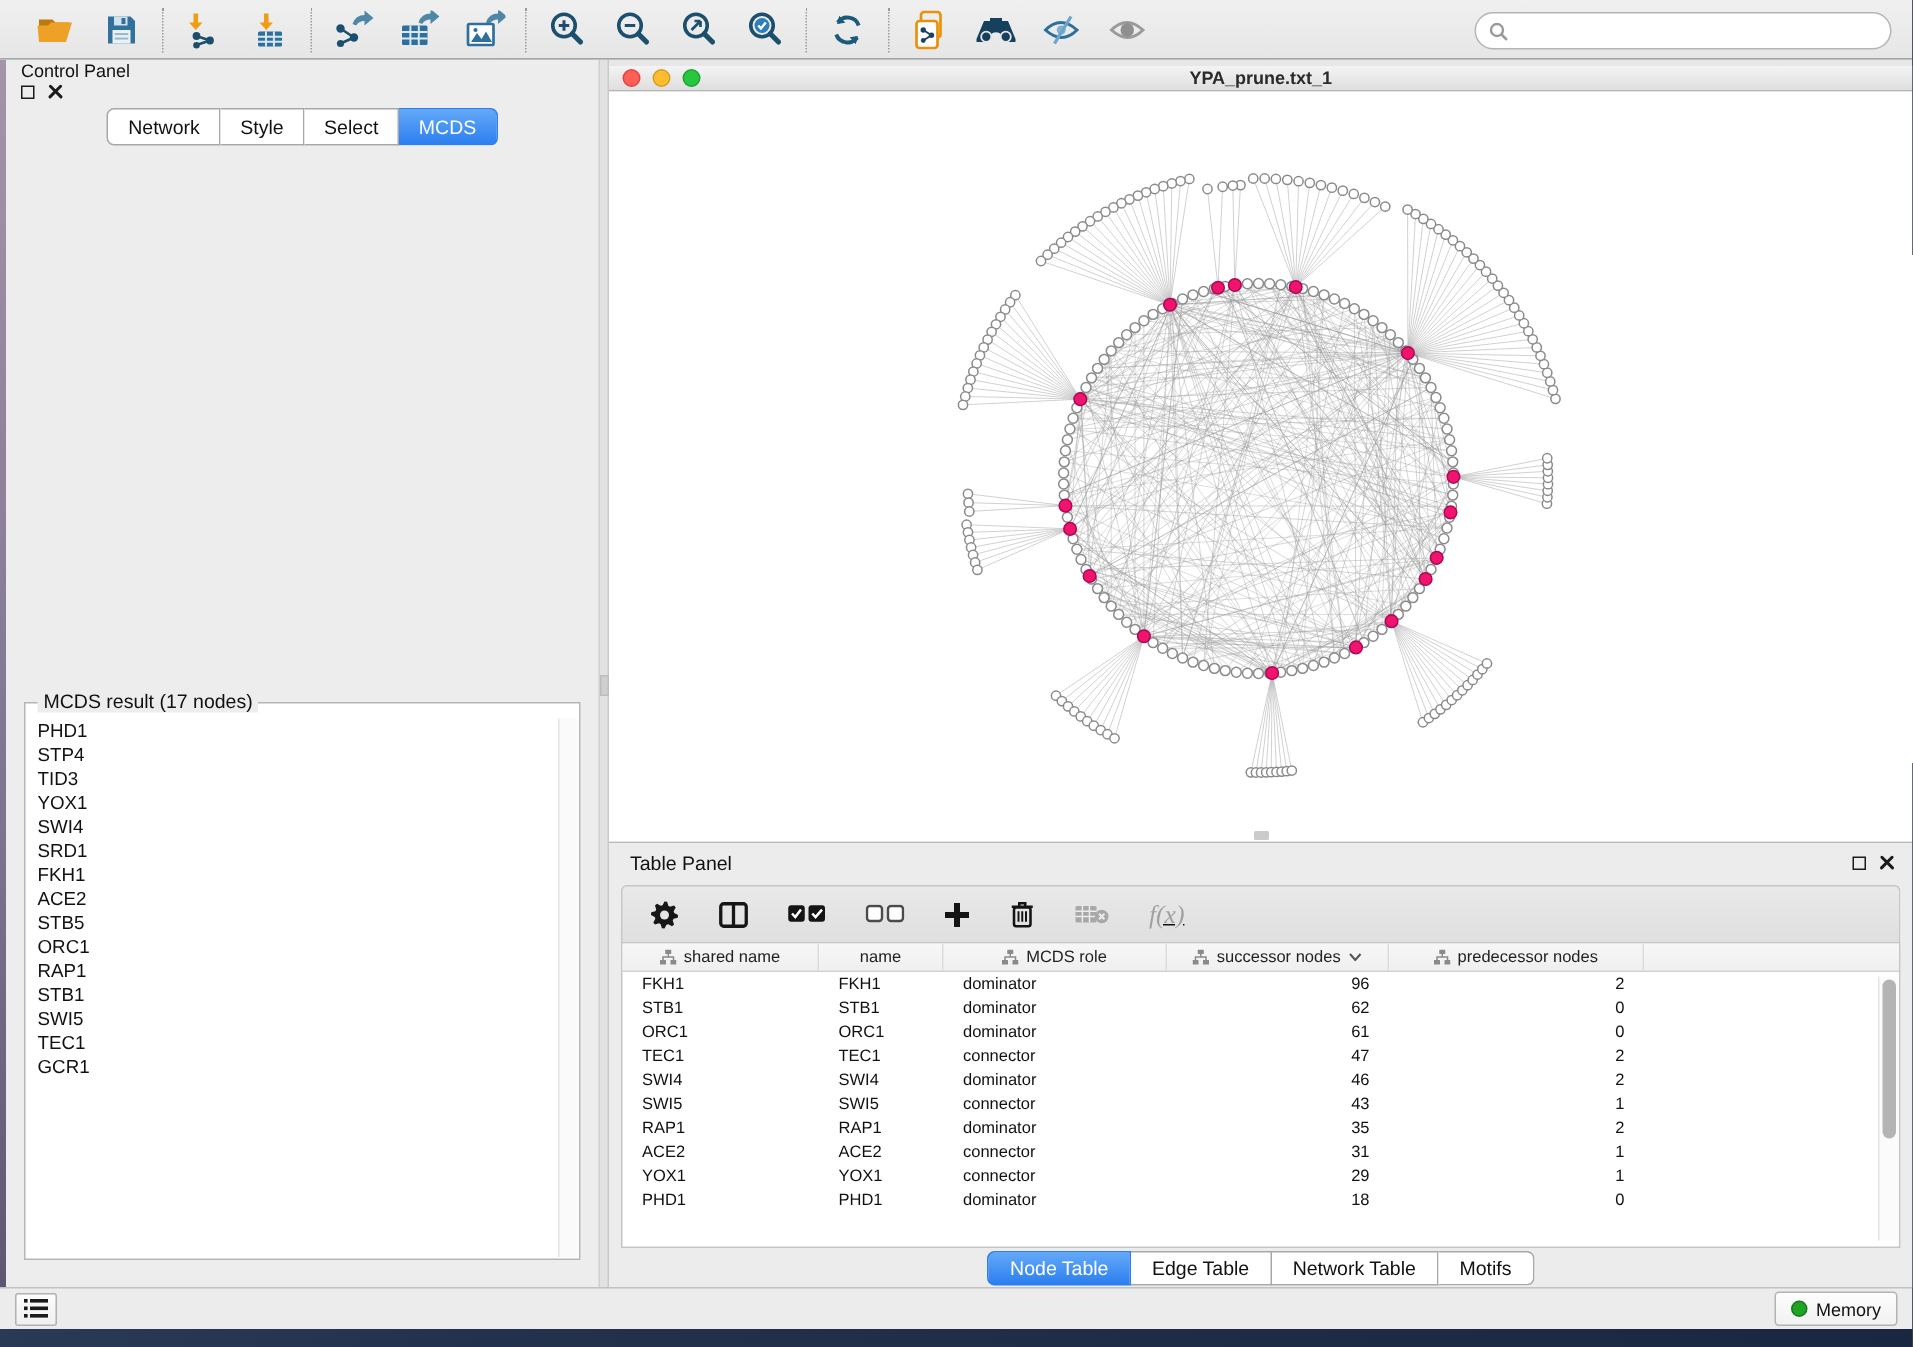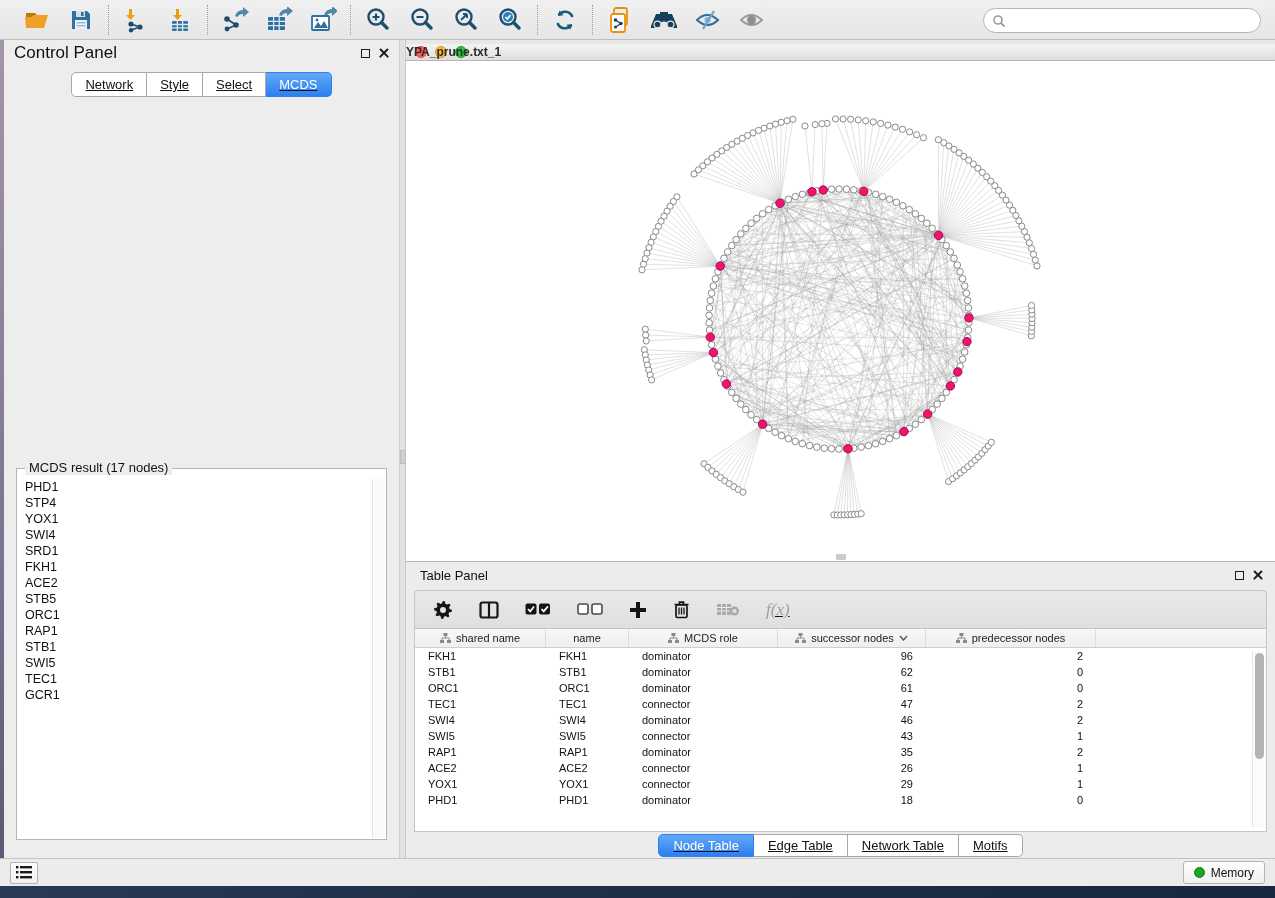--- a/index.html
+++ b/index.html
@@ -16,29 +16,29 @@
   .search-wrap{position:absolute;right:14px;top:8px;}
   .search-box{width:278px;height:25px;border:1px solid #b5b5b5;border-radius:13px;background:#fff;
     display:flex;align-items:center;padding:0 8px;}
   .search-box input{border:none;outline:none;flex:1;font-size:12px;background:transparent;margin-left:5px;}
   
   .desktop-edge{position:absolute;left:0;top:40px;width:4px;height:846px;
     background:linear-gradient(#a295aa,#7e7390 60%,#5d5470);}
   
   .control-panel{position:absolute;left:4px;top:40px;width:396px;height:818px;background:#ededed;
     border-right:1px solid #cfcfcf;}
-  .cp-header{display:flex;align-items:center;height:26px;padding:0 10px;font-size:17px;}
+  .cp-header{display:flex;height:26px;padding:0 10px;font-size:12px;flex-direction:column;}
   .cp-header .title{flex:1;}
   .panel-ctl{display:flex;align-items:center;gap:9px;}
   .float-icon{width:9px;height:9px;border:1.5px solid #1b1b1b;display:inline-block;}
   .close-icon{width:10px;height:10px;position:relative;display:inline-block;}
   .close-icon:before,.close-icon:after{content:"";position:absolute;left:-1px;top:4px;width:12px;height:2.4px;background:#1b1b1b;border-radius:1px;}
   .close-icon:before{transform:rotate(45deg);} .close-icon:after{transform:rotate(-45deg);}
   .cp-tabs{display:flex;justify-content:center;margin-top:6px;}
-  .seg{display:flex;text-decoration:underline;}
+  .seg{display:flex;}
   .seg .tab{padding:4px 13px;font-size:13px;background:#fff;border:1px solid #a8a8a8;border-left:none;cursor:default;}
   .seg .tab:first-child{border-left:1px solid #a8a8a8;border-radius:5px 0 0 5px;}
   .seg .tab:last-child{border-radius:0 5px 5px 0;}
   .seg .tab.active{background:linear-gradient(#62a9f8,#2d7ff0);border-color:#2d7ff0;color:#fff;}
   .cp-body{margin:-14px 8px 0 8px;padding-top:24px;border:1px solid #c2c2c2;border-radius:6px;height:368px;background:#eaeaea;}
   .opt-label{text-align:center;font-size:13px;margin-top:14px;}
   .select{width:310px;height:25px;margin:10px auto 0 auto;border:1px solid #9f9f9f;border-radius:5px;background:#fff;
     display:flex;align-items:center;font-size:13px;position:relative;cursor:default;}
   .select .val{flex:1;text-align:center;padding-left:4px;}
   .select .stepper{width:21px;height:25px;margin:-1px -1px -1px 0;background:linear-gradient(#59a7fa,#2b7ef2);border-radius:0 5px 5px 0;
@@ -60,21 +60,21 @@
   
   .right-col{position:absolute;left:406px;top:40px;width:869px;height:818px;background:#e7e7e7;display:flex;flex-direction:column;}
   .net-window{height:518px;display:flex;flex-direction:column;border-bottom:1px solid #b8b8b8;margin-top:4px;}
   .net-titlebar{height:17px;background:linear-gradient(#f4f4f4,#dedede);border-bottom:1px solid #b5b5b5;
     display:flex;align-items:center;position:relative;padding-left:9px;}
   .lights{display:flex;gap:8px;}
   .light{width:12px;height:12px;border-radius:50%;}
   .light.red{background:#ff5f57;border:.5px solid #e0443e;}
   .light.yellow{background:#febc2e;border:.5px solid #d89c21;}
   .light.green{background:#29c73f;border:.5px solid #1ba32e;}
-  .net-title{position:absolute;left:0;right:0;font-size:12px;font-weight:700;color:#2b2b2b;}
+  .net-title{position:absolute;left:0;right:0;text-align:center;font-size:12px;font-weight:700;color:#2b2b2b;}
   .net-canvas{flex:1;background:#fff;position:relative;}
   .net-canvas svg{display:block;}
   .canvas-grip{position:absolute;left:50%;bottom:1px;width:10px;height:6px;margin-left:-5px;background:#cbcbcb;border-radius:1px;}
   
   .table-panel{flex:1;background:#ececec;position:relative;display:flex;flex-direction:column;}
   .tp-header{display:flex;align-items:center;height:24px;padding:2px 12px 0 14px;font-size:13px;}
   .tp-header .title{flex:1;}
   .tp-toolbar{margin:4px 8px 0 8px;height:38px;background:linear-gradient(#e9e9e9,#dfdfdf);
     border:1px solid #c6c6c6;border-bottom:none;border-radius:4px 4px 0 0;display:flex;align-items:center;gap:26px;padding:0 18px;text-decoration:underline;}
   .tp-tool{display:flex;align-items:center;justify-content:center;height:26px;}
@@ -278,20 +278,21 @@
           <span class="tab">Style</span>
           <span class="tab">Select</span>
           <span class="tab active">MCDS</span>
         </div>
       </div>
     <div class="fieldset">
       <span class="legend">MCDS result (17 nodes)</span>
       <div class="mcds-list" id="mcds-list">
           <div class="item">PHD1</div>
           <div class="item">STP4</div>
+          <div class="item">TID3</div>
           <div class="item">YOX1</div>
           <div class="item">SWI4</div>
           <div class="item">SRD1</div>
           <div class="item">FKH1</div>
           <div class="item">ACE2</div>
           <div class="item">STB5</div>
           <div class="item">ORC1</div>
           <div class="item">RAP1</div>
           <div class="item">STB1</div>
           <div class="item">SWI5</div>
@@ -1202,21 +1203,21 @@
               <div class="td left" style="width: 131px;">RAP1</div>
               <div class="td left" style="width: 83px;">RAP1</div>
               <div class="td left" style="width: 149px;">dominator</div>
               <div class="td num" style="width: 148px;">35</div>
               <div class="td num" style="width: 170px;">2</div>
             </div>
             <div class="tr">
               <div class="td left" style="width: 131px;">ACE2</div>
               <div class="td left" style="width: 83px;">ACE2</div>
               <div class="td left" style="width: 149px;">connector</div>
-              <div class="td num" style="width: 148px;">26</div>
+              <div class="td num" style="width: 148px;">31</div>
               <div class="td num" style="width: 170px;">1</div>
             </div>
             <div class="tr">
               <div class="td left" style="width: 131px;">YOX1</div>
               <div class="td left" style="width: 83px;">YOX1</div>
               <div class="td left" style="width: 149px;">connector</div>
               <div class="td num" style="width: 148px;">29</div>
               <div class="td num" style="width: 170px;">1</div>
             </div>
             <div class="tr">

